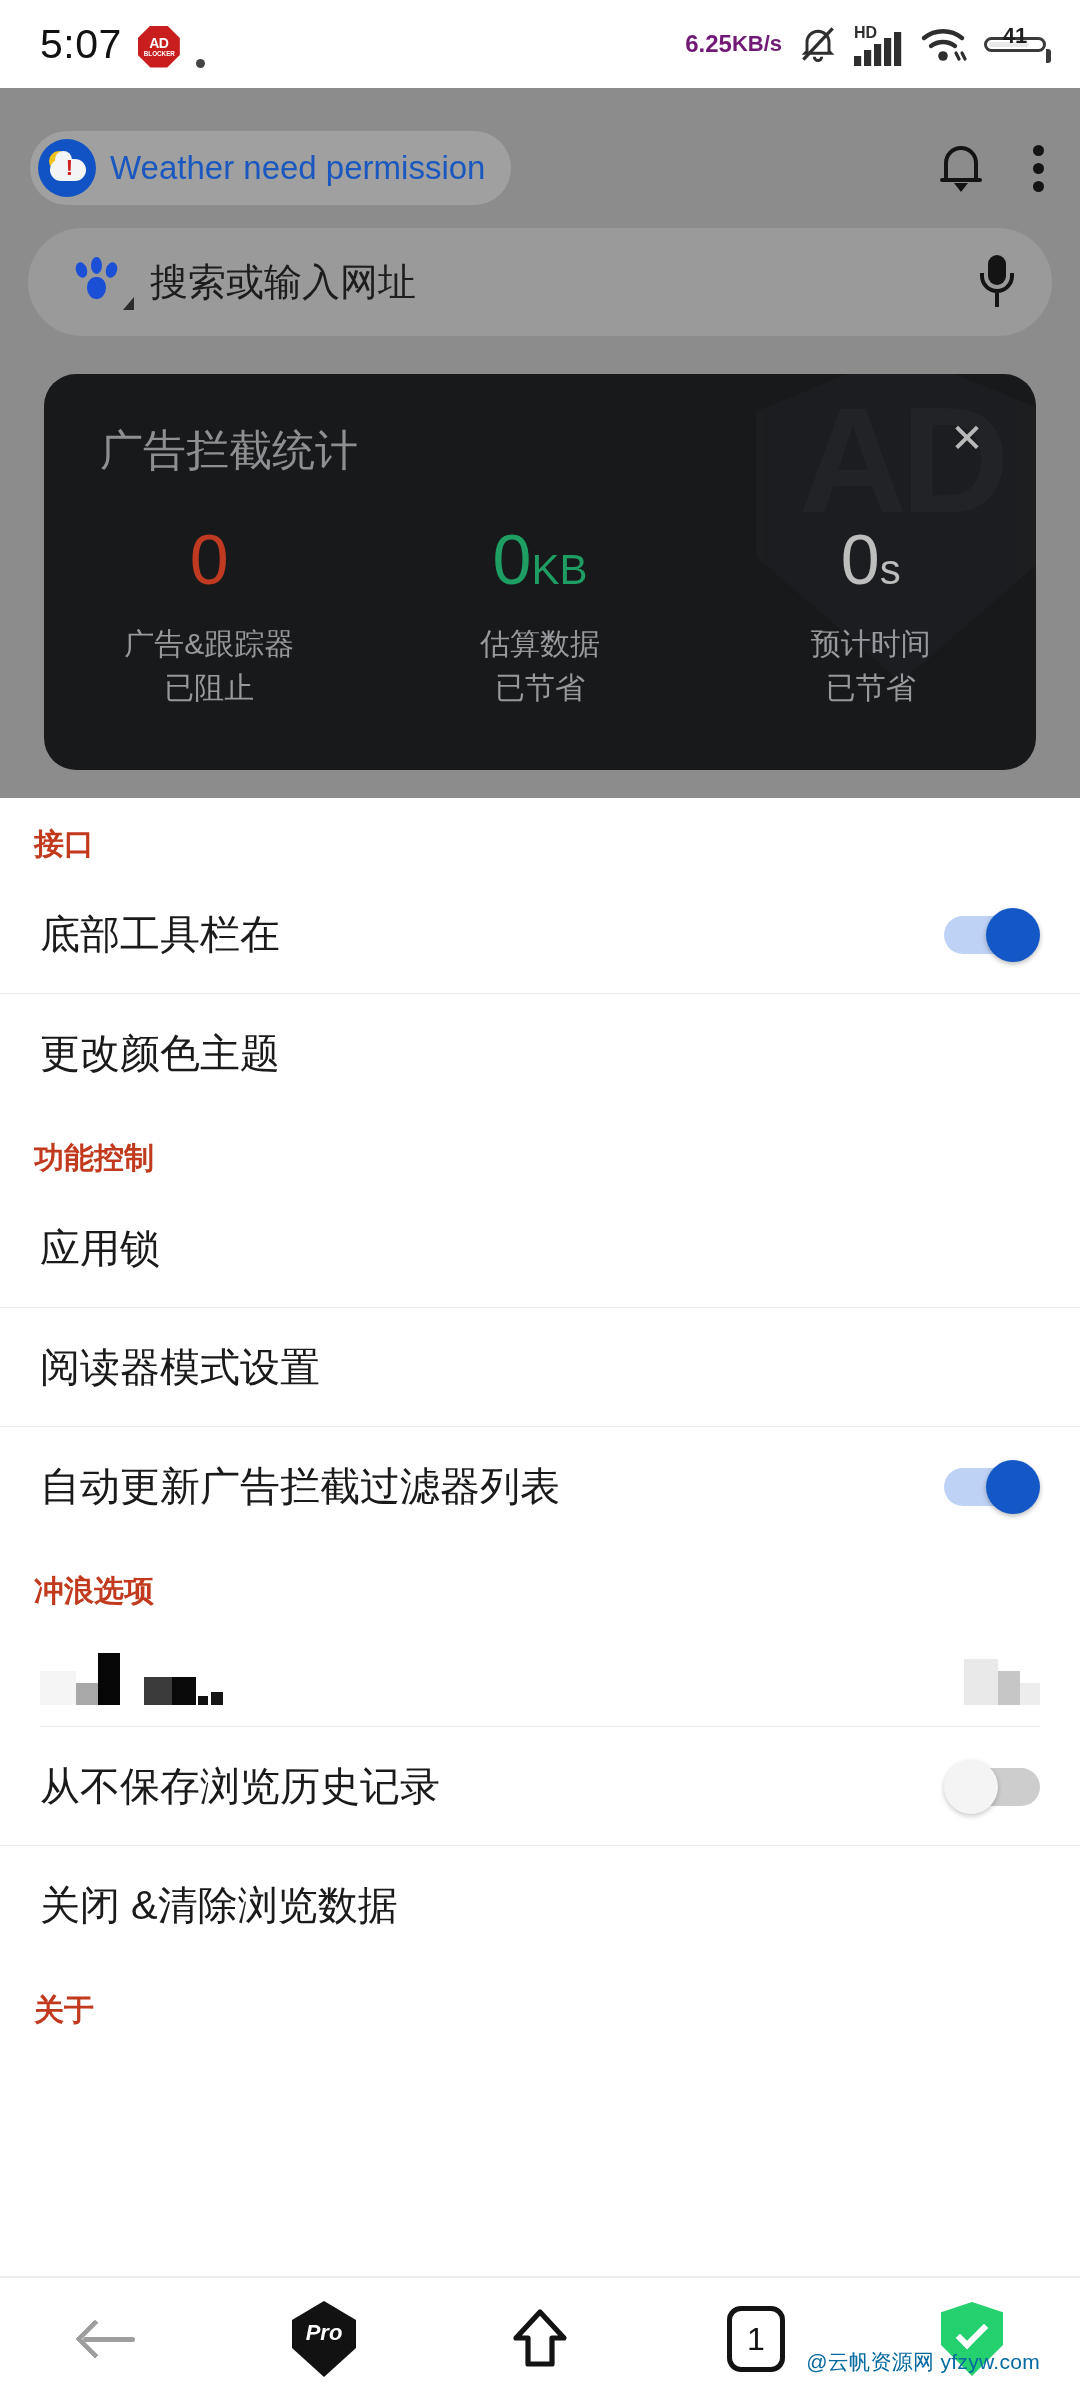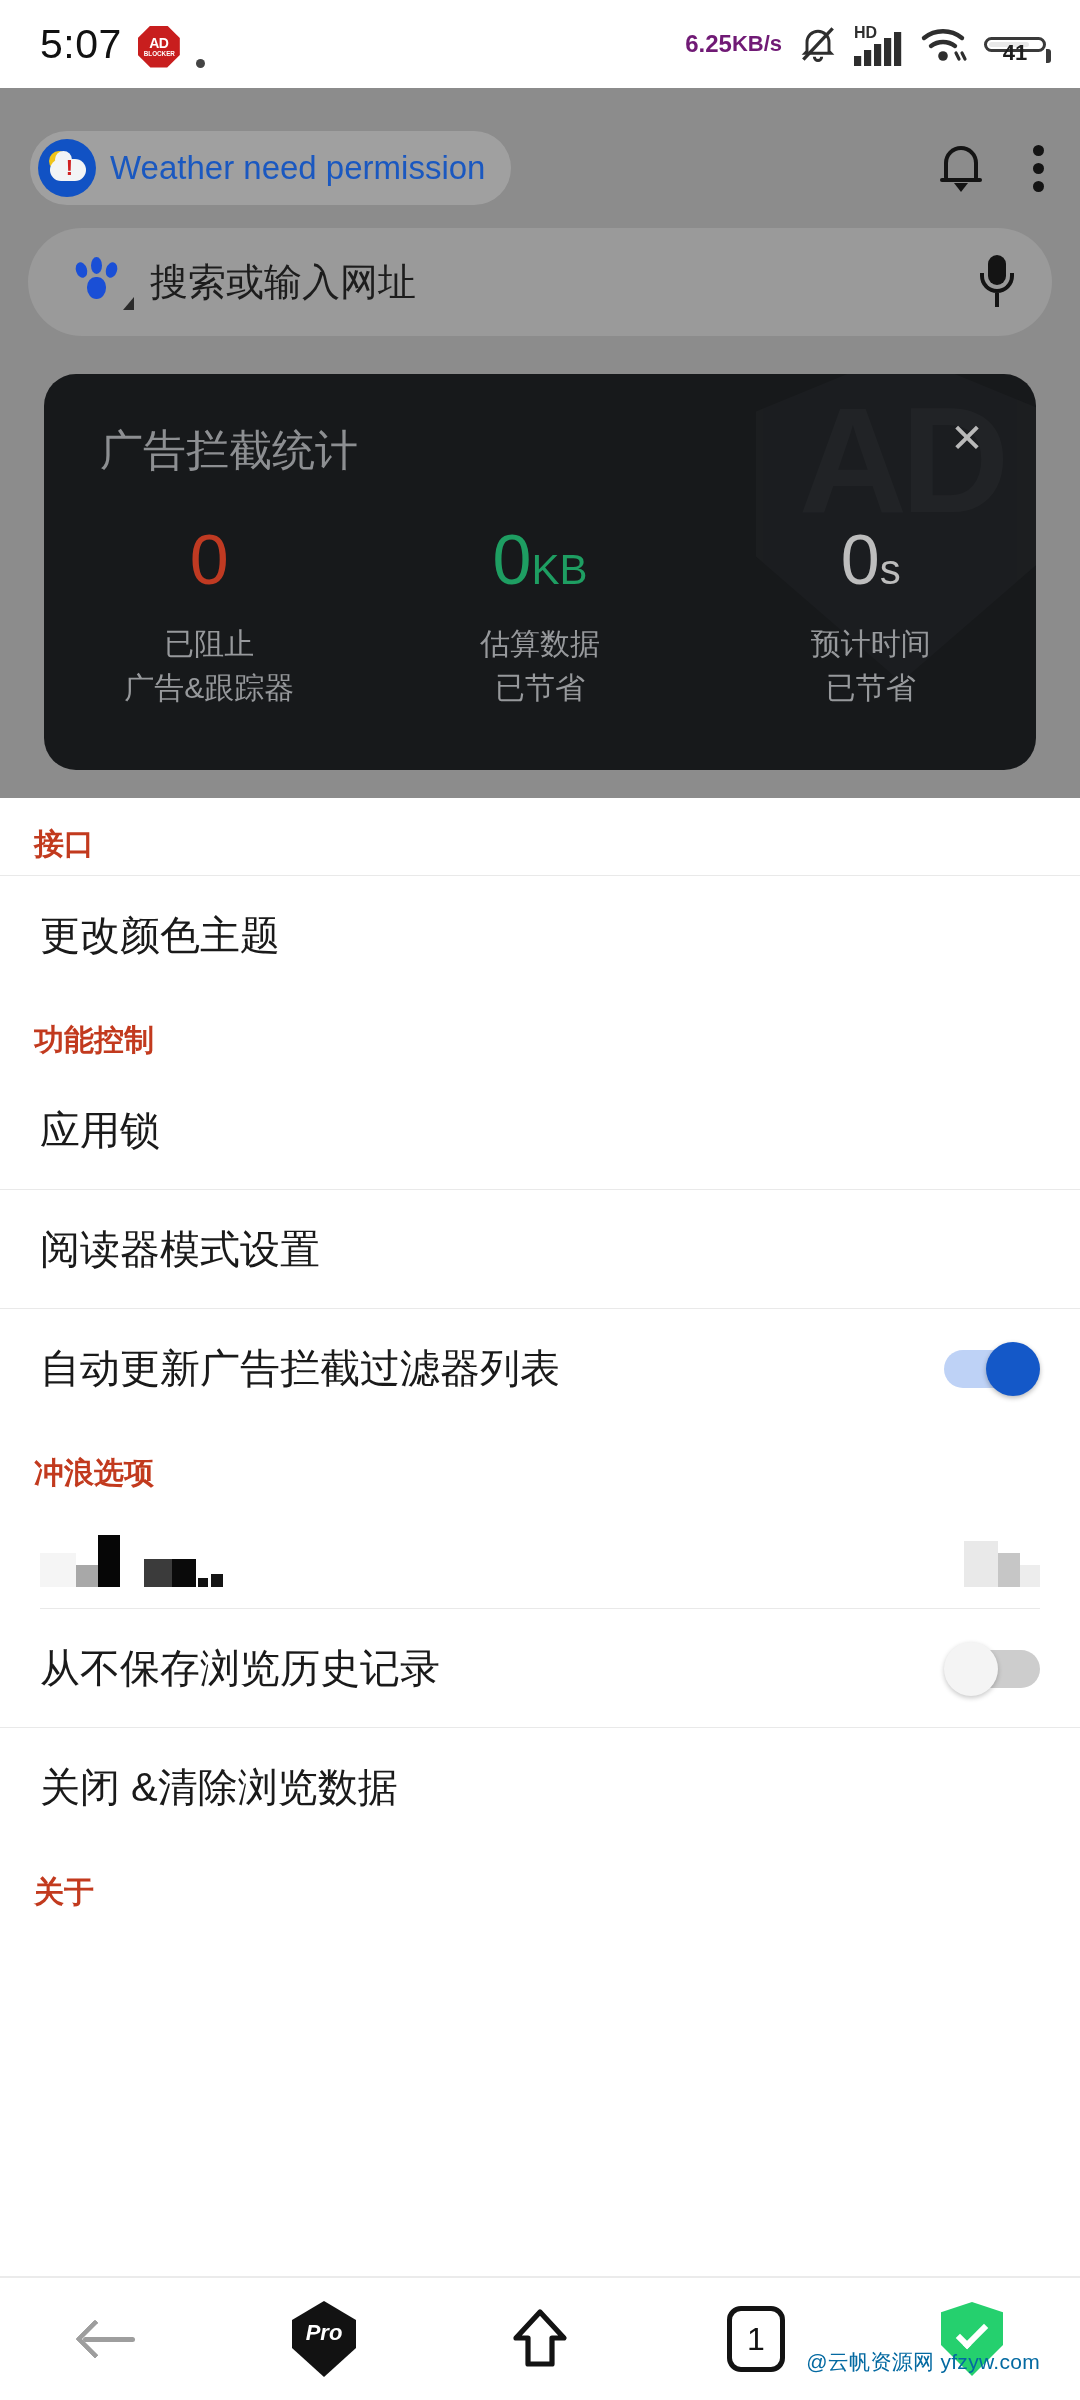--- a/index.html
+++ b/index.html
@@ -32,21 +32,21 @@
   .ad-badge .t2{ font-size:7px; font-weight:bold; transform:scale(.9); }
   .sb-dot{ width:9px; height:9px; border-radius:50%; background:#444; }
 
   .sb-right{ display:flex; align-items:center; gap:14px; }
   .netspeed{ display:flex; flex-direction:row; align-items:center; line-height:1.0; color:#701a75; font-weight:bold;}
   .netspeed .n1{ font-size:24px; }
   .netspeed .n2{ font-size:22px; }
   .ic{ display:block; }
   .batt{
     width:62px; height:15px; border:3px solid #3a3a3a; border-radius:9px;
-    position:relative; display:flex; align-items:flex-start; justify-content:center;
+    position:relative; display:flex; align-items:flex-end; justify-content:center;
     background:#fff;
   }
   .batt:after{
     content:""; position:absolute; right:-8px; top:9px; width:5px; height:14px;
     background:#3a3a3a; border-radius:0 3px 3px 0;
   }
   .batt .bfill{ position:absolute; left:2px; top:2px; bottom:2px; width:72%; background:#e8e8e8; border-radius:5px;}
   .batt span{ position:relative; font-size:22px; color:#1e1e1e; font-weight:bold; }
 
   
@@ -300,22 +300,22 @@
       <div class="shield-wm">AD</div>
       <div class="stats-title">广告拦截统计</div>
       <div class="card-x">✕</div>
       <div class="stats-row">
 
         <div class="stat">
           <div class="num" style="color:#C03A22">
             <span>0</span><span class="unit"></span>
           </div>
           <div class="lbl">
+            <div>广告&amp;跟踪器</div>
             <div>已阻止</div>
-            <div>广告&amp;跟踪器</div>
           </div>
         </div>
 
         <div class="stat">
           <div class="num" style="color:#1E9E62">
             <span>0</span><span class="unit">KB</span>
           </div>
           <div class="lbl">
             <div>估算数据</div>
             <div>已节省</div>
@@ -332,20 +332,27 @@
           </div>
         </div>
 
       </div>
     </div>
   </div>
 
   <div class="settings">
 
     <div class="sec-head">接口</div>
+    <div class="row">
+      <span class="rl">底部工具栏在</span>
+      <span class="toggle">
+          <span class="track"></span>
+          <span class="thumb"></span>
+        </span>
+    </div>
     <div class="divider"></div>
     <div class="row">
       <span class="rl">更改颜色主题</span>
     </div>
 
     <div class="sec-head">功能控制</div>
     <div class="row">
       <span class="rl">应用锁</span>
     </div>
     <div class="divider"></div>

